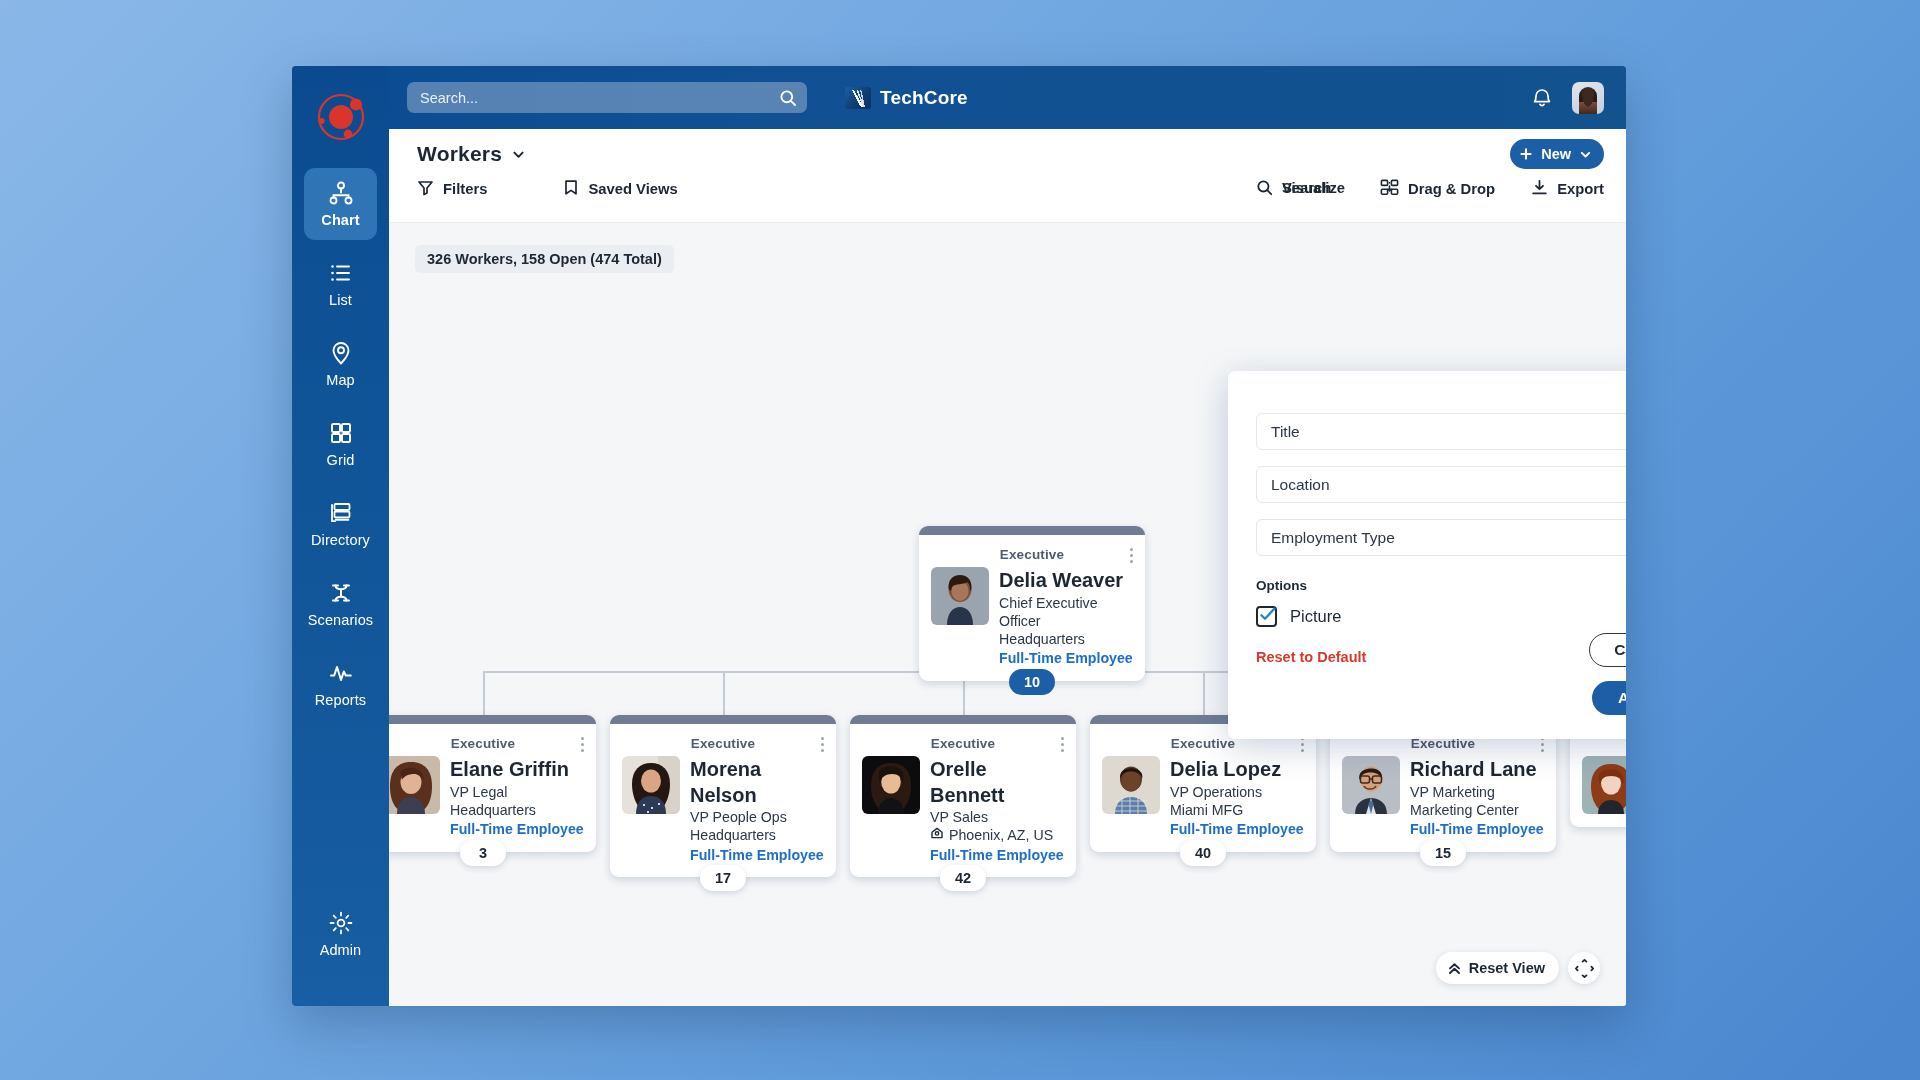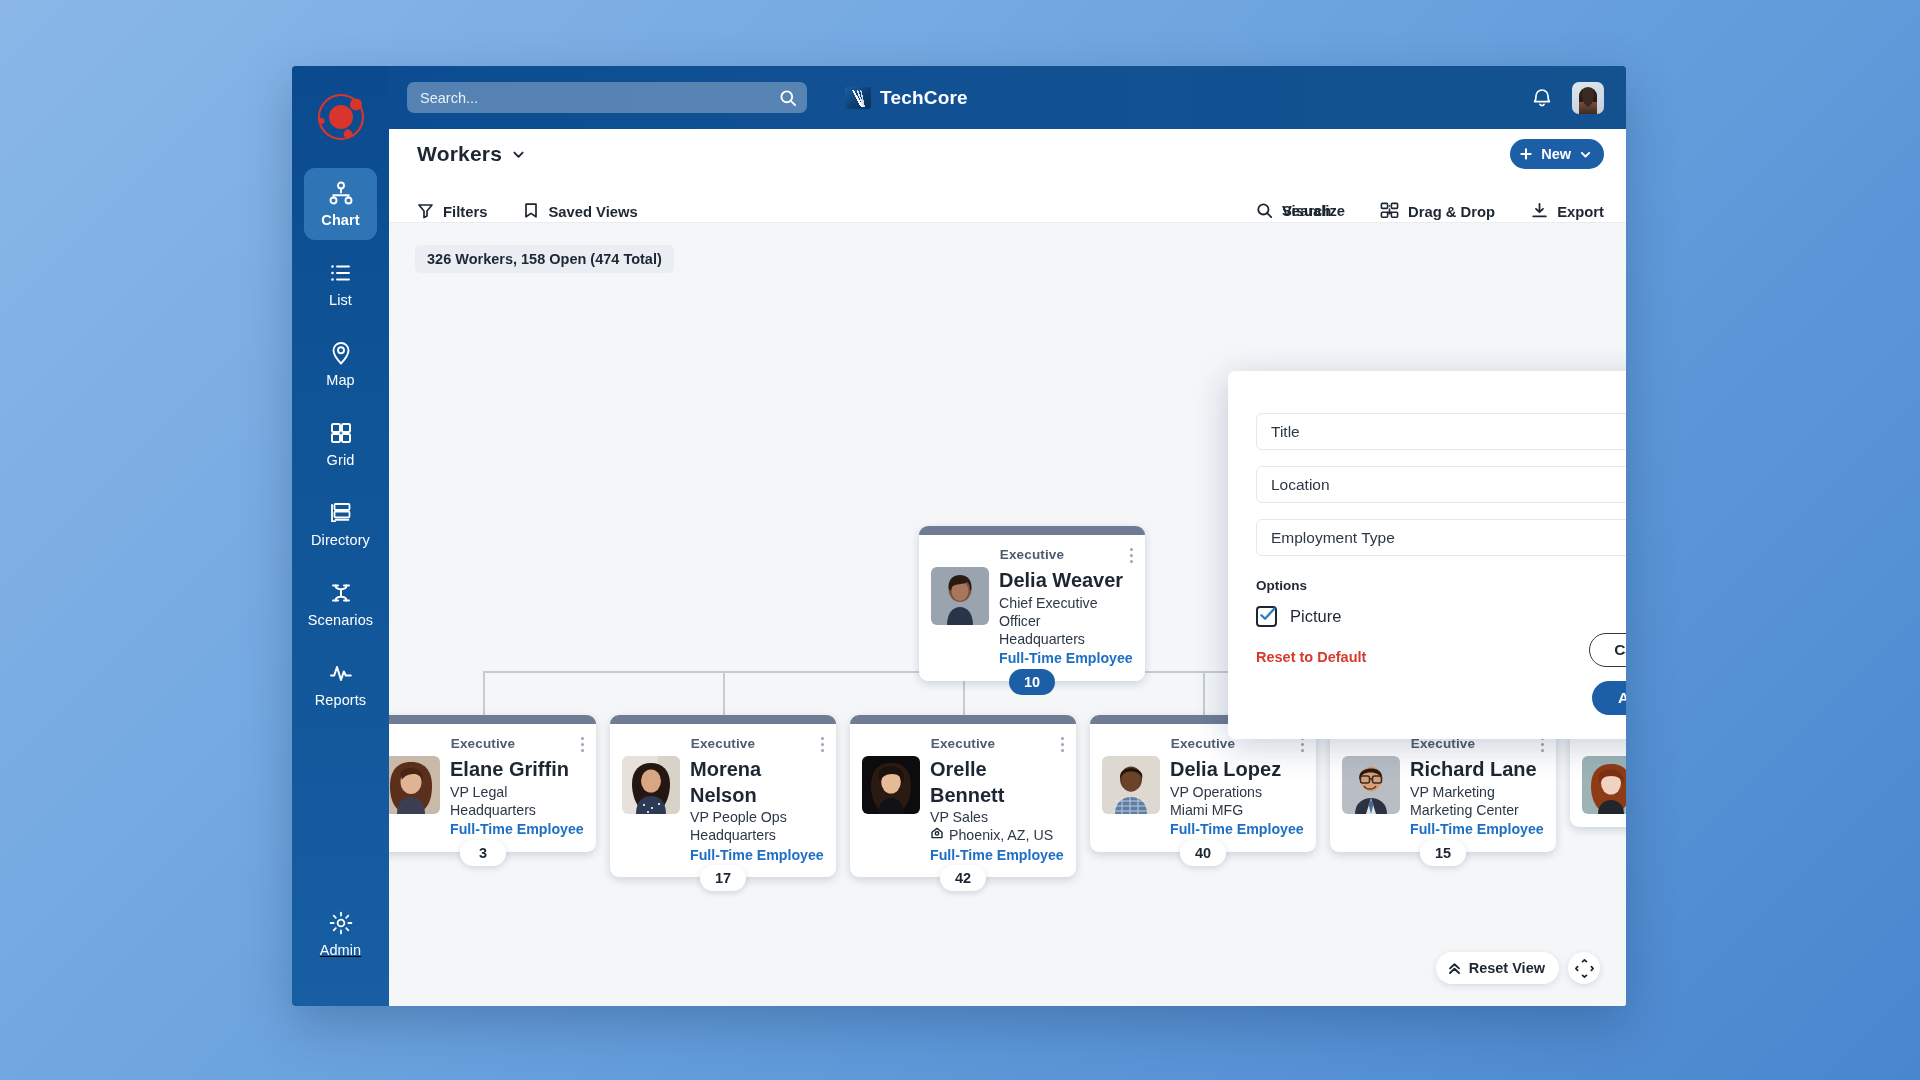--- a/index.html
+++ b/index.html
@@ -38,21 +38,21 @@
   .nav-item {
     width: 73px; height: 72px; margin-bottom: 8px;
     border-radius: 11px;
     display: flex; flex-direction: column; align-items: center; justify-content: center;
     gap: 6px; cursor: pointer;
   }
   .nav-item.active { background: #2f74b5; }
   .nav-item .nv-ico { width: 26px; height: 26px; display: block; }
   .nav-item .nv-lbl { color: #ffffff; font-size: 14.5px; letter-spacing: .1px; }
   .nav-item.active .nv-lbl { font-weight: 700; }
-  #nav-admin { position: absolute; bottom: 28px; text-decoration: underline; }
+  #nav-admin { position: absolute; bottom: 28px; }
 
   
   #main { flex: 1; display: flex; flex-direction: column; position: relative; min-width: 0; }
 
   
   #topbar {
     height: 63px; flex: 0 0 63px;
     background: linear-gradient(90deg, #0c4c92 0%, #115193 45%, #13528f 100%);
     display: flex; align-items: center; padding: 0 22px 0 18px; gap: 16px;
     position: relative;
@@ -102,22 +102,23 @@
   #new-button {
     margin-left: auto; height: 30px; padding: 0 12px 0 9px;
     background: #1d5fa6; border-radius: 16px; color: #fff;
     display: flex; align-items: center; gap: 8px;
     font-size: 14.5px; font-weight: 700; cursor: pointer;
   }
 
   
   #toolbar {
     background: #ffffff; flex: 0 0 44px; height: 44px;
-    display: flex; align-items: flex-end; padding: 0 22px 0 28px;
+    display: flex; align-items: flex-start; padding: 0 22px 0 28px;
     border-bottom: 1px solid #e9edf2;
+    gap: 40px;
   }
   .tb-item {
     display: flex; align-items: center; gap: 9px; cursor: pointer;
     font-size: 14.8px; color: #1d2733; font-weight: 600;
     margin-right: 36px; position: relative;
   }
   #toolbar-right { margin-left: auto; display: flex; align-items: center; }
   #toolbar-right .tb-item:last-child { margin-right: 0; }
   
   #tb-visualize-stack { position: relative; display: inline-block; min-width: 62px; height: 19px; }

